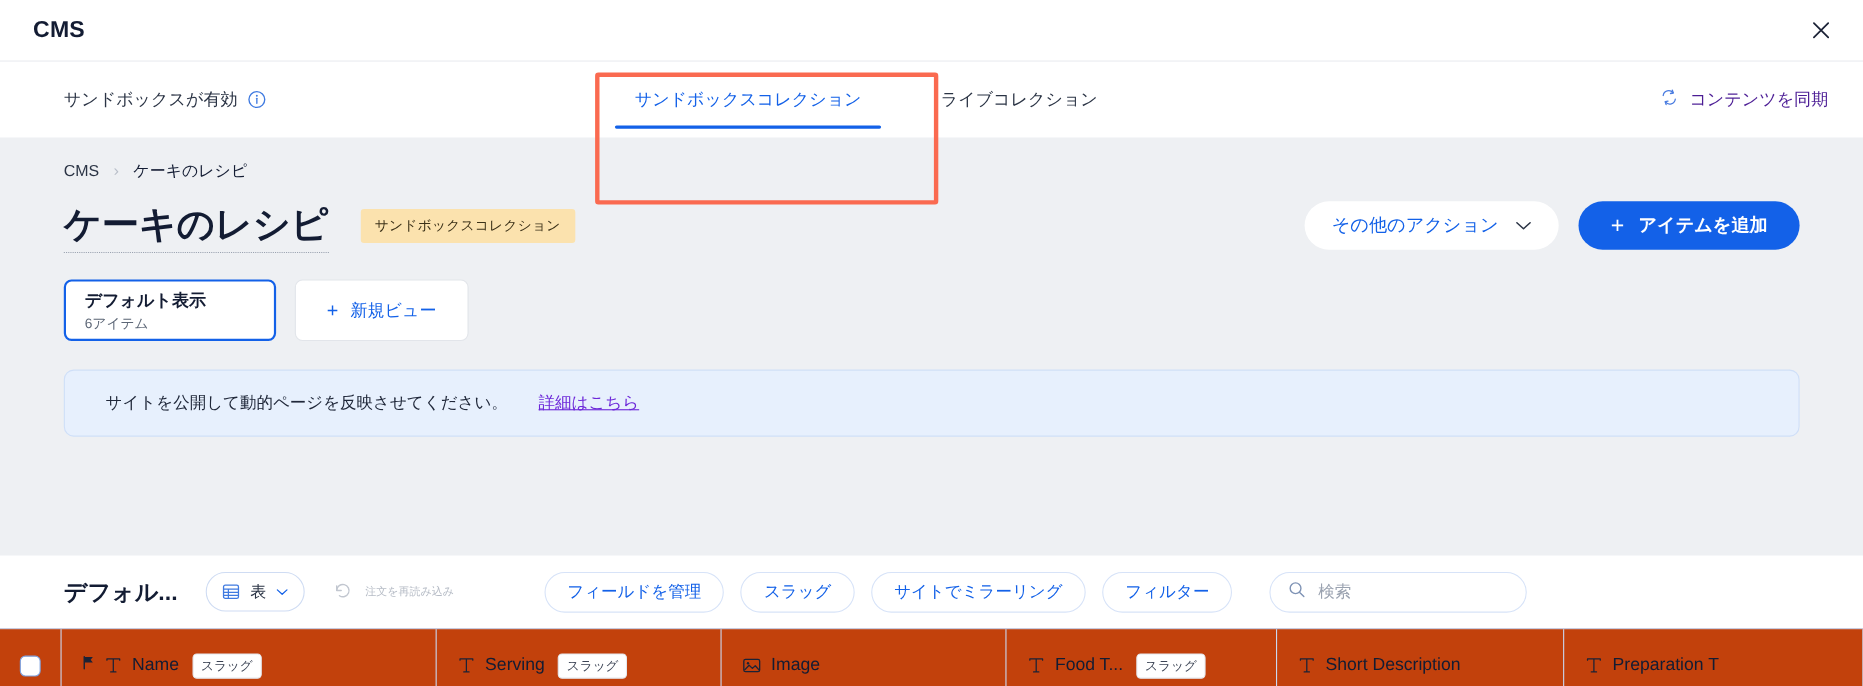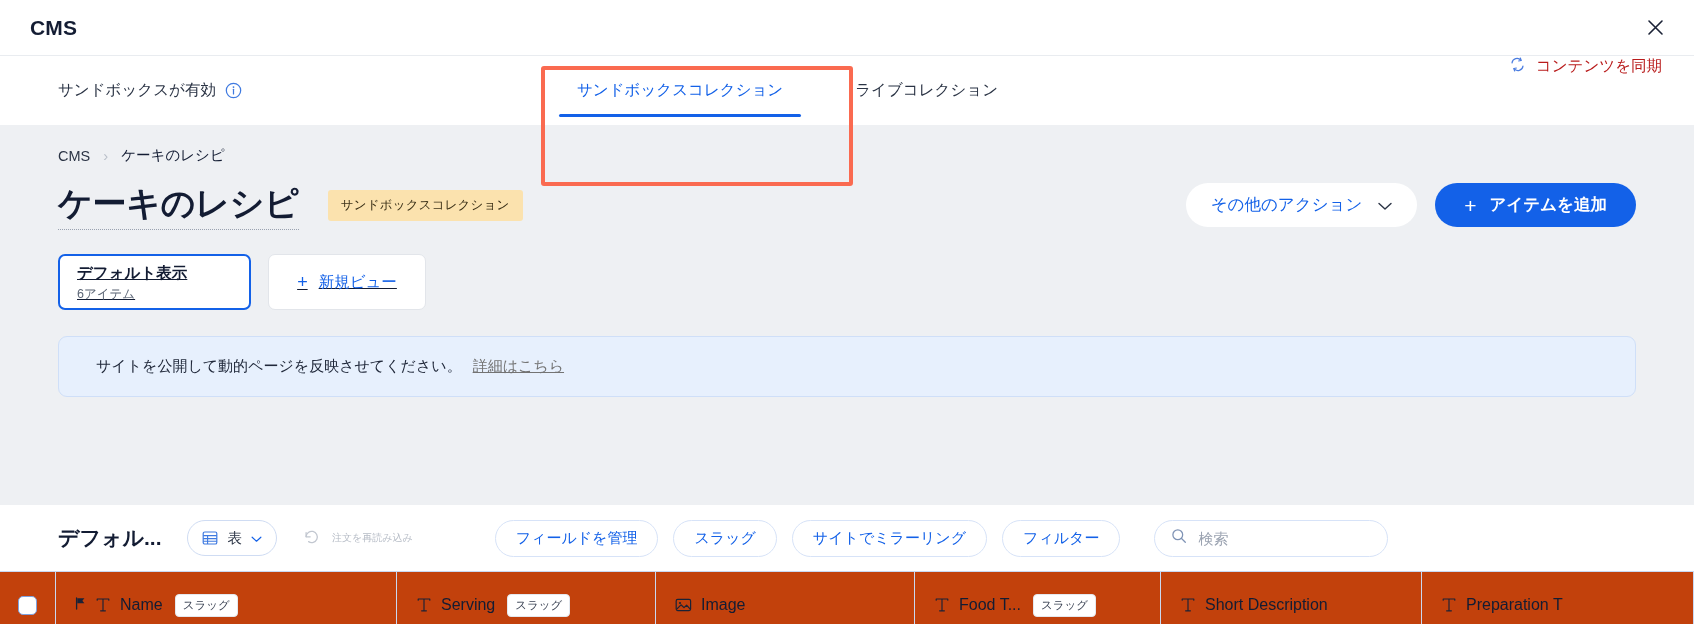--- a/index.html
+++ b/index.html
@@ -94,24 +94,24 @@
     width: 312px;
     height: 120px;
     border: 4px solid #fa6a50;
     border-radius: 3px;
     pointer-events: none;
     z-index: 40;
   }
   .sync-link {
     margin-left: auto;
     display: flex;
-    align-items: flex-start;
+    align-items: center;
     gap: 10px;
     font-size: 15.5px;
-    color: #b91c1c;
+    color: #4c1d95;
     cursor: pointer;
     padding-right: 6px;
   }
 
   
   .page {
     background: #eef0f3;
     height: 380px;
     padding: 0 58px;
     position: relative;
@@ -188,21 +188,20 @@
     font-family: inherit;
   }
 
   
   .view-tabs {
     display: flex;
     align-items: stretch;
     gap: 17px;
     margin-top: 21px;
     height: 56px;
-    text-decoration: underline;
   }
   .view-card {
     background: #ffffff;
     border: 2px solid #1361e8;
     border-radius: 7px;
     padding: 7px 22px 5px 17px;
     min-width: 193px;
     display: flex;
     flex-direction: column;
     justify-content: center;
@@ -231,23 +230,23 @@
     border: 1px solid #cfdff8;
     border-radius: 9px;
     height: 61px;
     display: flex;
     align-items: center;
     padding: 1px 37px;
     font-size: 15px;
     color: #20283a;
   }
   .banner-link {
-    color: #737373;
+    color: #6d28d9;
     text-decoration: underline;
-    margin-left: 11px;
+    margin-left: 28px;
     cursor: pointer;
   }
 
   
   .toolbar {
     background: #ffffff;
     height: 66px;
     display: flex;
     align-items: center;
     padding: 0 58px;

